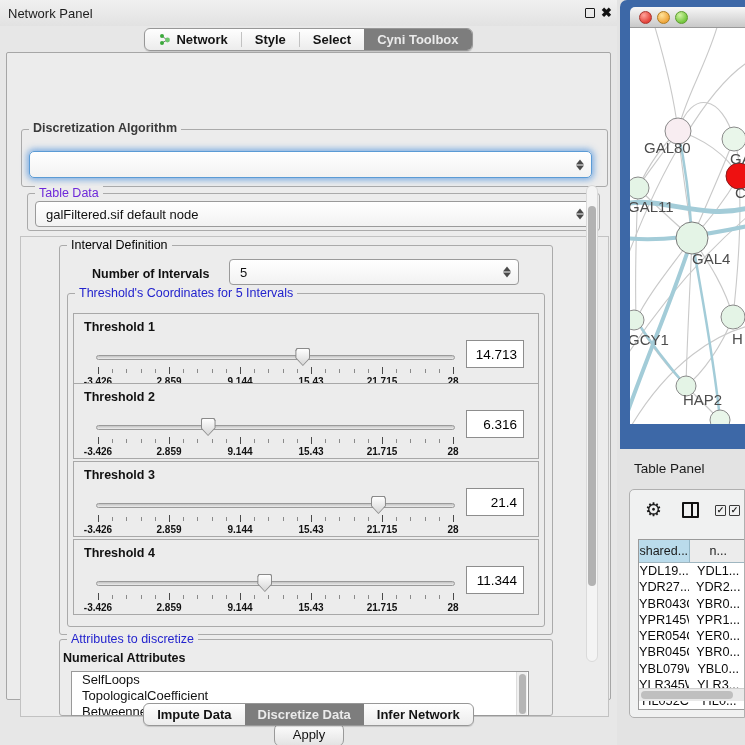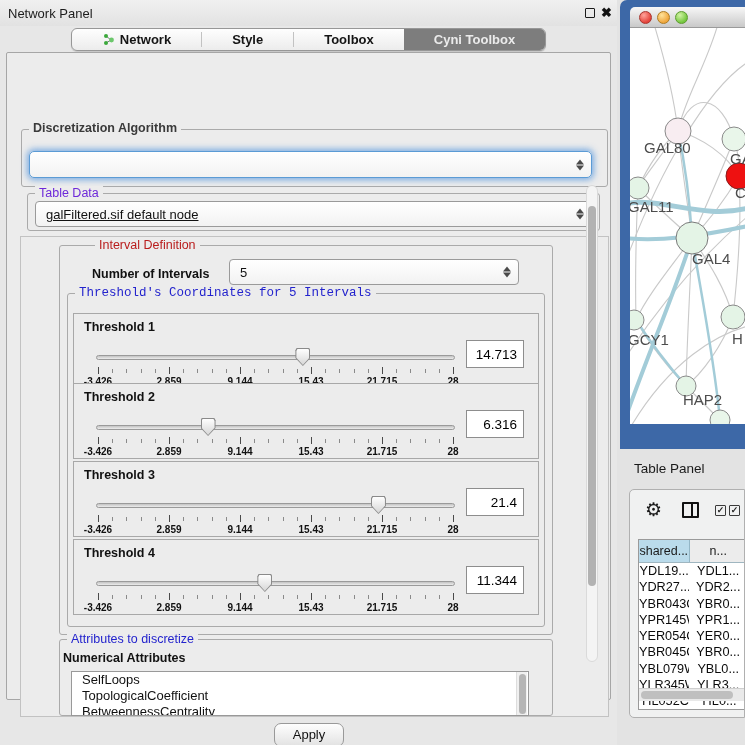--- a/index.html
+++ b/index.html
@@ -11,32 +11,32 @@
   .titlebar { position:absolute; left:0; top:0; width:617px; height:26px;
     background:linear-gradient(#f0f0f0,#e2e2e2); }
   .win-title { position:absolute; left:8px; top:6px; font-size:13px; color:#1c1c1c; }
   .wbox { position:absolute; left:585px; top:8px; width:10px; height:10px; border:1.6px solid #1a1a1a; border-radius:1px; }
   .wclose { position:absolute; left:601px; top:5px; font-size:13px; font-weight:bold; color:#111; }
 
   .tabstrip { position:absolute; left:0; width:617px; display:flex; justify-content:center; }
   .tabstrip.top { top:28px; }
   .tabstrip.bottom { top:703px; }
   .tabgroup { display:flex; border:1px solid #979797; border-radius:6px; overflow:hidden; background:linear-gradient(#fefefe,#ececec); height:23px; box-shadow:0 1px 1px rgba(0,0,0,.15); }
-  .tab { display:flex; align-items:center; gap:5px; padding:0 30px; font-size:13px; font-weight:600; color:#141414; white-space:nowrap; }
+  .tab { display:flex; align-items:center; gap:5px; padding:0 13px; font-size:13px; font-weight:600; color:#141414; white-space:nowrap; }
   .tab.selected { background:#7d7d7d; color:#ebebeb; }
   .tabsep { width:1px; background:#c2c2c2; margin:3px 0; }
 
   .panel { position:absolute; left:6px; top:52px; width:605px; height:648px;
     background:#ececec; border:1px solid #a6a6a6; border-radius:2px; }
 
   .group { position:absolute; border:1px solid #aaa; border-radius:3px; }
   .group-title { position:absolute; background:#ececec; padding:0 4px; font-size:12.5px; white-space:nowrap; }
   .gt-dark { color:#3a3a3a; font-weight:700; }
   .gt-plain { color:#6d28d9; }
-  .gt-green { color:#b91c1c;margin-left:28px; }
+  .gt-green { color:#000000; }
   .gt-blue { color:#2323cd; }
 
   .combo { position:absolute; background:linear-gradient(#ffffff,#f2f2f2); border:1px solid #9a9a9a; border-radius:4px; font-size:13px; color:#111; display:flex; align-items:center; padding-left:10px; }
   .spinner { position:absolute; right:7px; top:50%; transform:translateY(-50%); display:flex; flex-direction:column; gap:1px; }
   .spinner i { display:block; width:0; height:0; border-left:4px solid transparent; border-right:4px solid transparent; }
   .spinner .up { border-bottom:5px solid #4a4a4a; }
   .spinner .dn { border-top:5px solid #4a4a4a; }
 
   .algo-combo { left:22px; top:98px; width:563px; height:27px; border:1px solid #5b9bd5;
     box-shadow:0 0 6px 2px rgba(96,156,223,.8); border-radius:5px; }
@@ -128,42 +128,42 @@
           <circle cx="9.5" cy="7" r="2.4" fill="#6cc76c"></circle>
         </svg>
         <span>Network</span>
       </div>
       <div class="tabsep"></div>
       <div class="tab">
           <span>Style</span>
         </div>
       <div class="tabsep"></div>
       <div class="tab">
-          <span>Toolbox</span>
+          <span>Select</span>
         </div>
       <div class="tab selected">
           <span>Cyni Toolbox</span>
         </div>
     </div>
   </div>
 
   <div class="panel">
 
     <div class="group" style="left:14px; top:76px; width:587px; height:58px;"></div>
     <div class="group-title gt-dark" style="left:22px; top:68px;">Discretization Algorithm</div>
     <div class="combo algo-combo">
       <span class="spinner">
           <i class="up"></i>
           <i class="dn"></i>
         </span>
     </div>
 
     <div class="group" style="left:20px; top:140px; width:573px; height:38px;"></div>
     <div class="group-title gt-plain" style="left:28px; top:133px;">Table Data</div>
-    <div class="combo" style="left:28px; top:148px; width:557px; height:26px;text-decoration:underline;">
+    <div class="combo" style="left:28px; top:148px; width:557px; height:26px;">
       <span>galFiltered.sif default node</span>
       <span class="spinner">
           <i class="up"></i>
           <i class="dn"></i>
         </span>
     </div>
 
     <div class="viewport"></div>
 
     <div class="group" style="left:52px; top:192px; width:494px; height:390px;"></div>
@@ -172,21 +172,21 @@
     <div class="noi-label">Number of Intervals</div>
     <div class="combo noi-combo">
       <span>5</span>
       <span class="spinner">
           <i class="up"></i>
           <i class="dn"></i>
         </span>
     </div>
 
     <div class="group" style="left:60px; top:240px; width:478px; height:334px;"></div>
-    <div class="group-title gt-blue" style="left:68px; top:233px;font-family:Liberation Mono, monospace;">Threshold's Coordinates for 5 Intervals</div>
+    <div class="group-title gt-blue" style="left:68px; top:233px;">Threshold's Coordinates for 5 Intervals</div>
 
     <div id="threshold-list">
   <div class="threshold-box" style="top: 260px;">
     <div class="t-label">Threshold 1</div>
     <div class="t-slider">
       <div class="t-track"></div>
       <div class="t-thumb" style="left: 197.405px;">
               <i></i>
             </div>
     <div class="tick major" style="left: 0px;"></div>
@@ -370,20 +370,33 @@
     </div>
 
     <div class="apply-btn">Apply</div>
   </div>
 
   <div class="vscroll">
       <div class="thumb"></div>
     </div>
 
 
+  <div class="tabstrip bottom">
+    <div class="tabgroup">
+      <div class="tab">
+          <span>Impute Data</span>
+        </div>
+      <div class="tab selected">
+          <span>Discretize Data</span>
+        </div>
+      <div class="tab">
+          <span>Infer Network</span>
+        </div>
+    </div>
+  </div>
 
   <div class="right-bg"></div>
 
   <div class="netwin">
     <div class="net-titlebar">
       <span class="light red"></span>
       <span class="light yellow"></span>
       <span class="light green"></span>
     </div>
     <div class="net-canvas">

